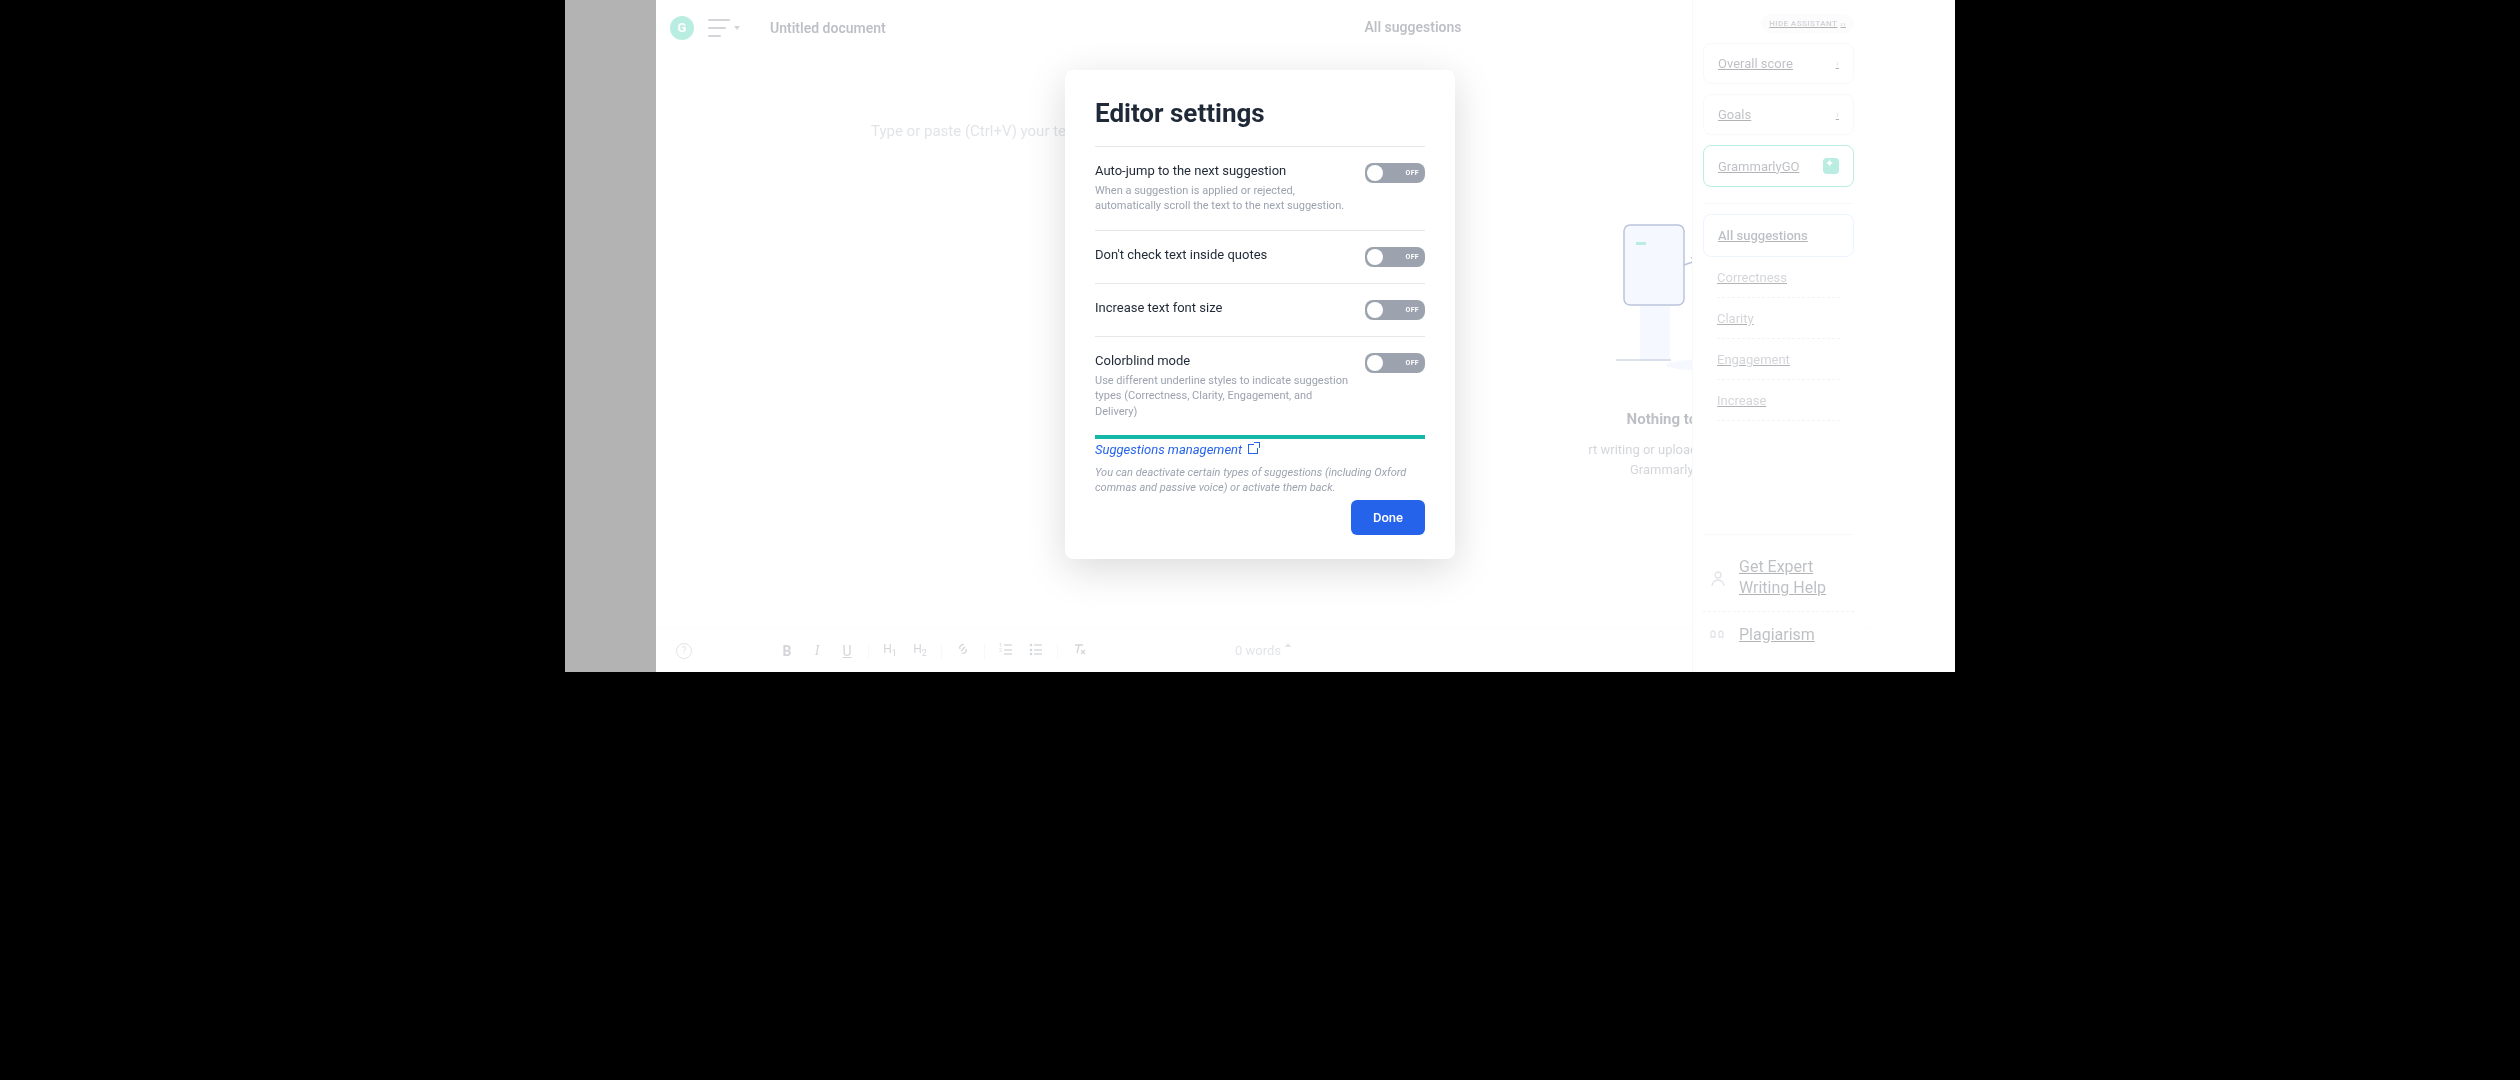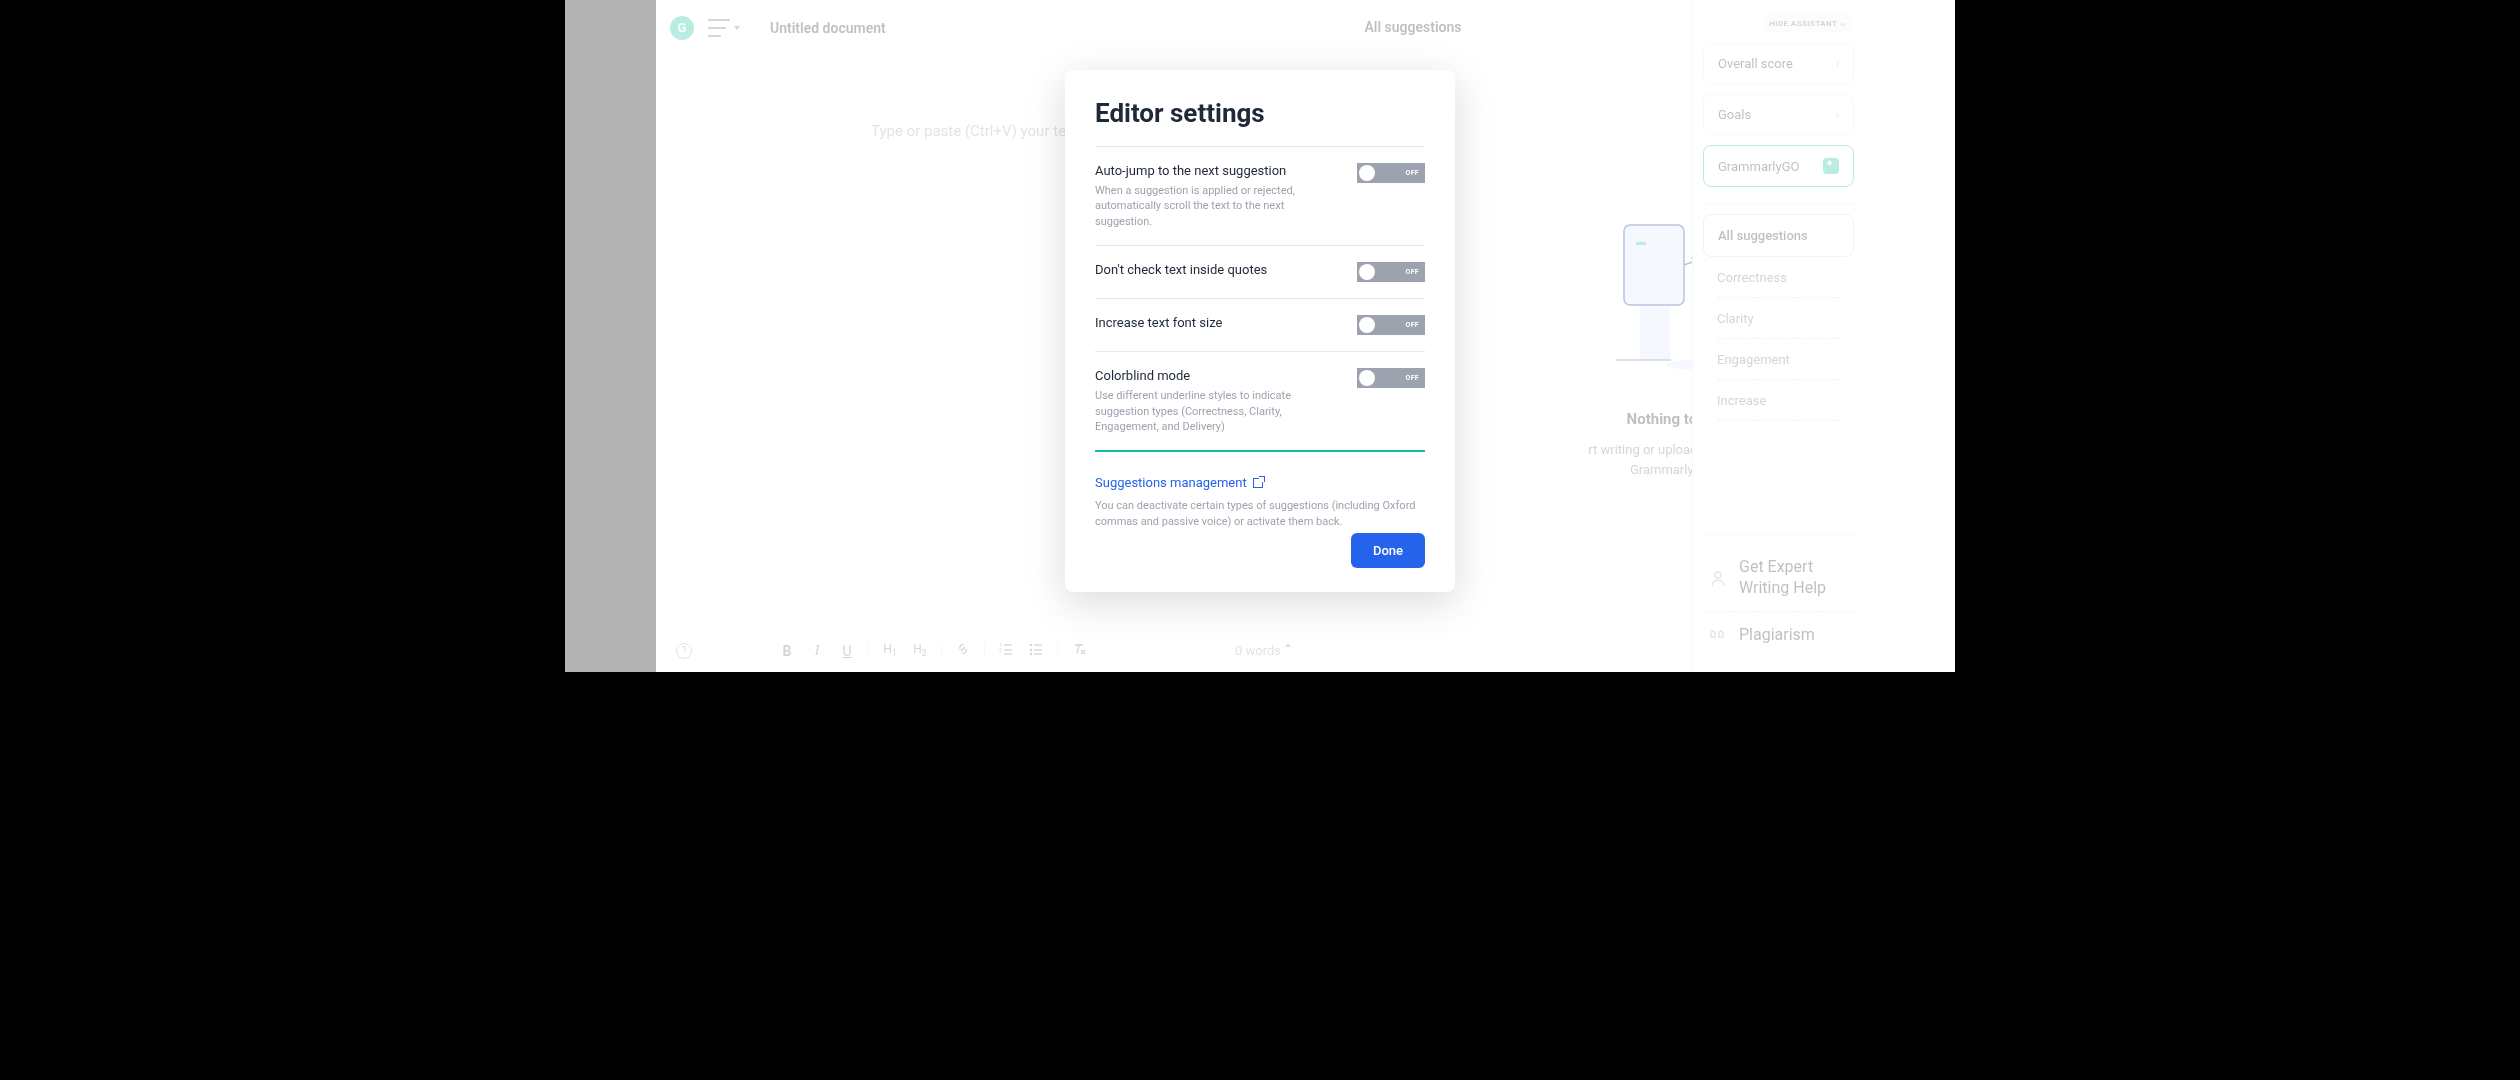--- a/index.html
+++ b/index.html
@@ -173,20 +173,21 @@
       right: 91px;
       top: 0;
       width: 172px;
       bottom: 0;
       border-left: 1px solid #e5e7eb;
       background: #fff;
       padding: 14px 10px;
       display: flex;
       flex-direction: column;
       gap: 10px;
+      text-decoration: underline;
     }
     .hide-assist {
       font-size: 8px;
       font-weight: 700;
       letter-spacing: 0.4px;
       color: #6b7280;
       background: #f3f4f6;
       border-radius: 10px;
       padding: 5px 8px;
       display: inline-flex;
@@ -343,24 +344,24 @@
       color: #1f2937;
       margin-bottom: 5px;
     }
     .row-desc {
       font-size: 11px;
       color: #9ca3af;
       line-height: 1.4;
     }
     .toggle {
       flex-shrink: 0;
-      width: 68px;
+      width: 60px;
       height: 20px;
       background: #9ca3af;
-      border-radius: 0;
+      border-radius: 8px;
       position: relative;
       display: flex;
       align-items: center;
       justify-content: flex-end;
       padding-right: 6px;
       cursor: pointer;
     }
     .toggle::before {
       content: "";
       position: absolute;
@@ -371,22 +372,23 @@
       background: #fff;
       border-radius: 50%;
     }
     .toggle-text {
       font-size: 7px;
       font-weight: 700;
       color: #fff;
       letter-spacing: 0.3px;
     }
     .sugg-mgmt {
-      border-top: 2px solid #14b8a6;
-      padding-top: 20px;
+      border-top: 4px solid #14b8a6;
+      padding-top: 0;
+      font-style: italic;
     }
     .sugg-mgmt-link {
       color: #2563eb;
       font-size: 13px;
       display: inline-flex;
       align-items: center;
       gap: 6px;
       margin-bottom: 8px;
       cursor: pointer;
     }

